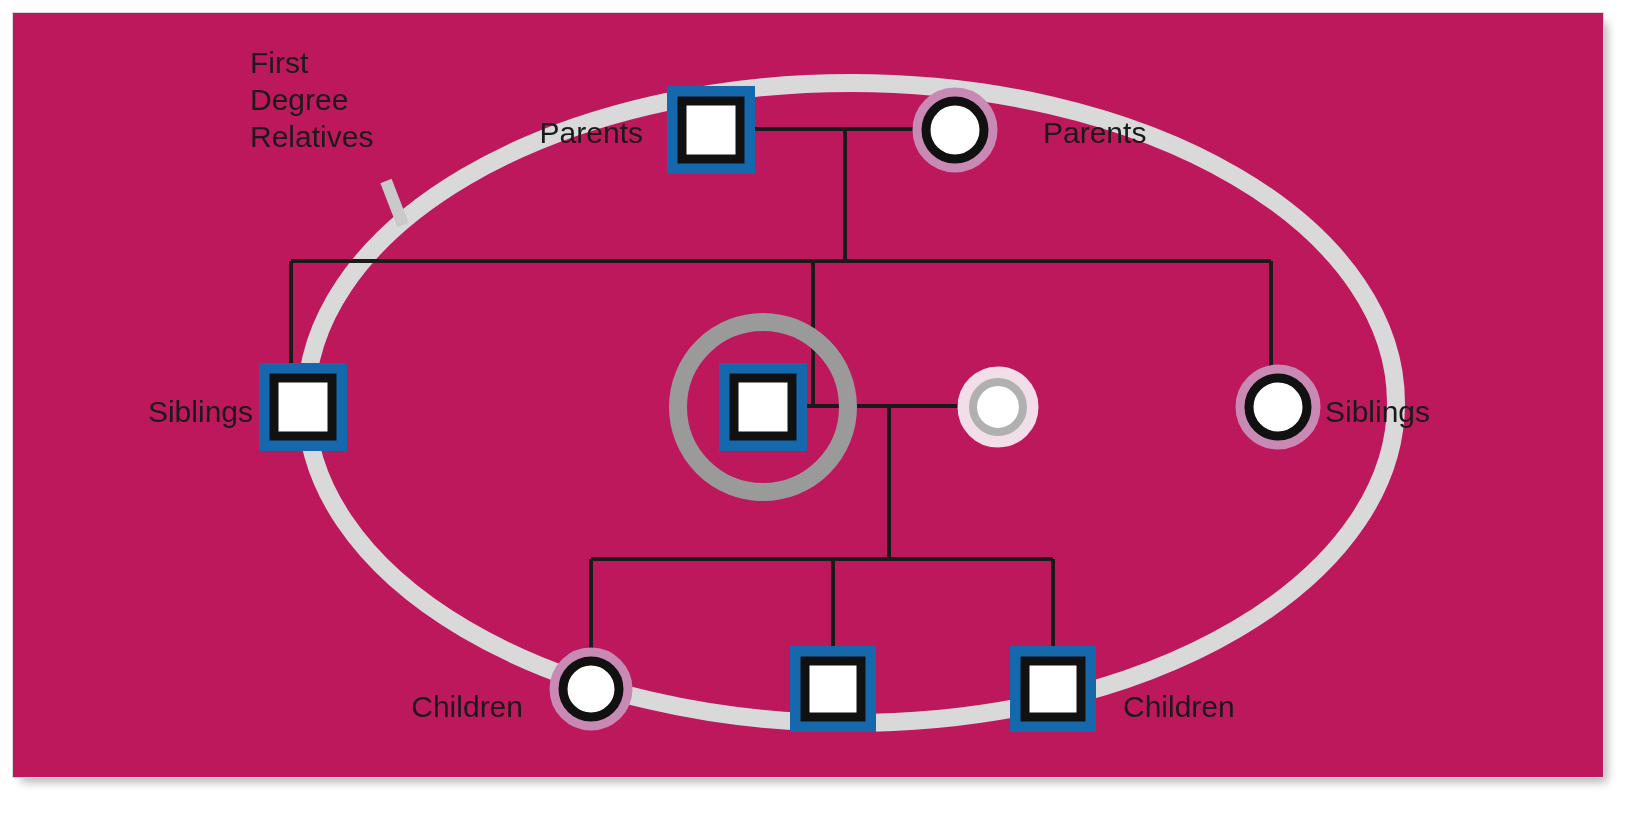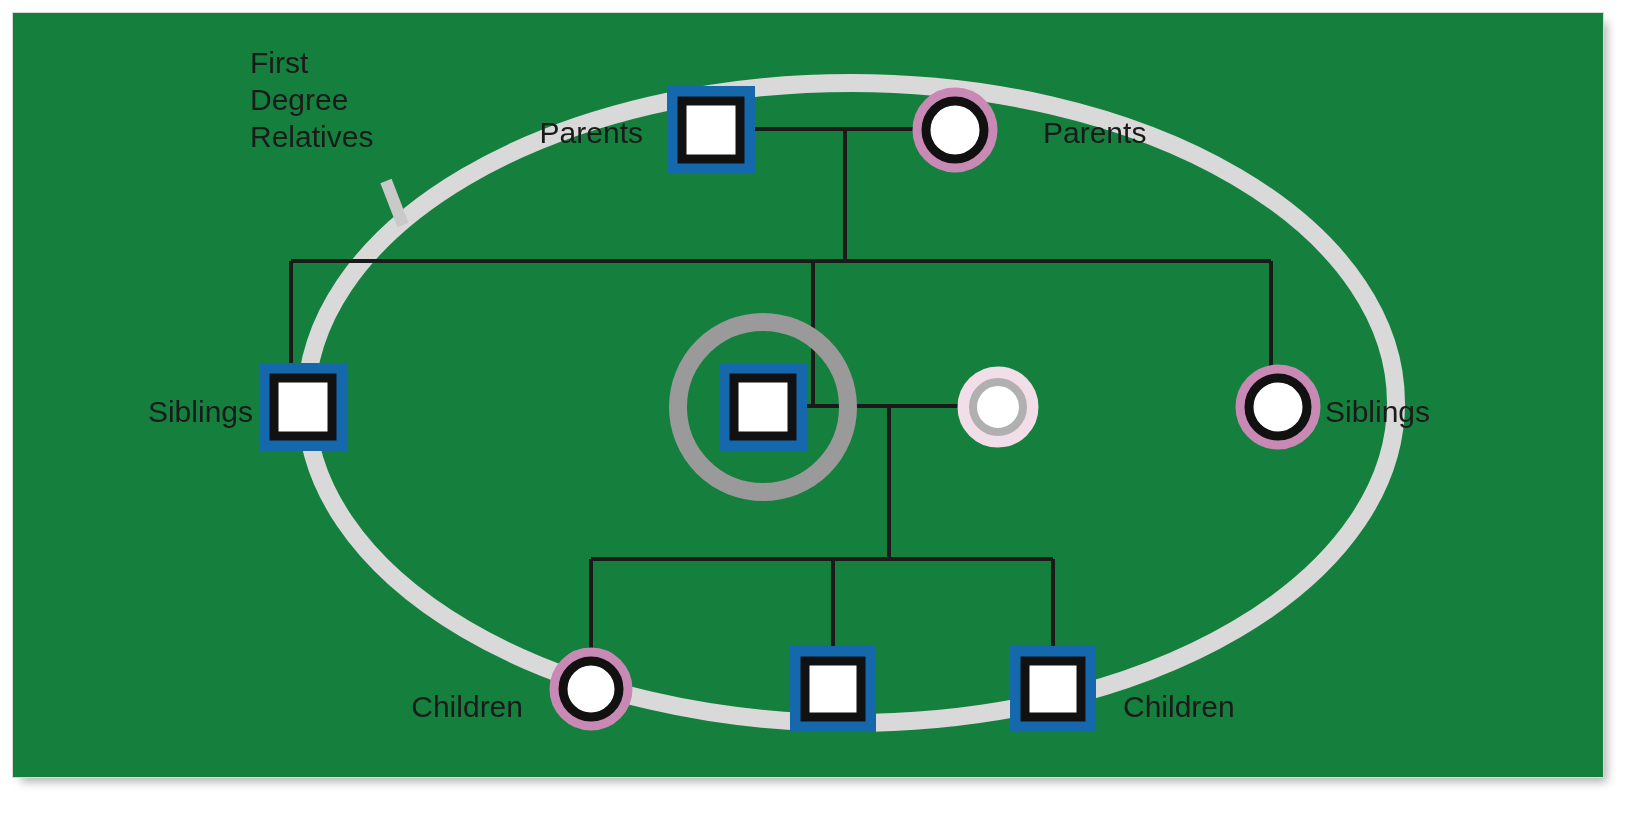--- a/index.html
+++ b/index.html
@@ -14,21 +14,21 @@
     height: 820px;
     background: #ffffff;
     overflow: hidden;
   }
   .frame {
     position: absolute;
     left: 12px;
     top: 12px;
     width: 1592px;
     height: 766px;
-    background: #15803d;
+    background: #be185d;
     border: 1px solid #d8d8d8;
     box-shadow: 6px 7px 9px -3px rgba(0,0,0,0.30);
     box-sizing: border-box;
   }
   .canvas {
     position: absolute;
     left: 0;
     top: 0;
     width: 1592px;
     height: 766px;

